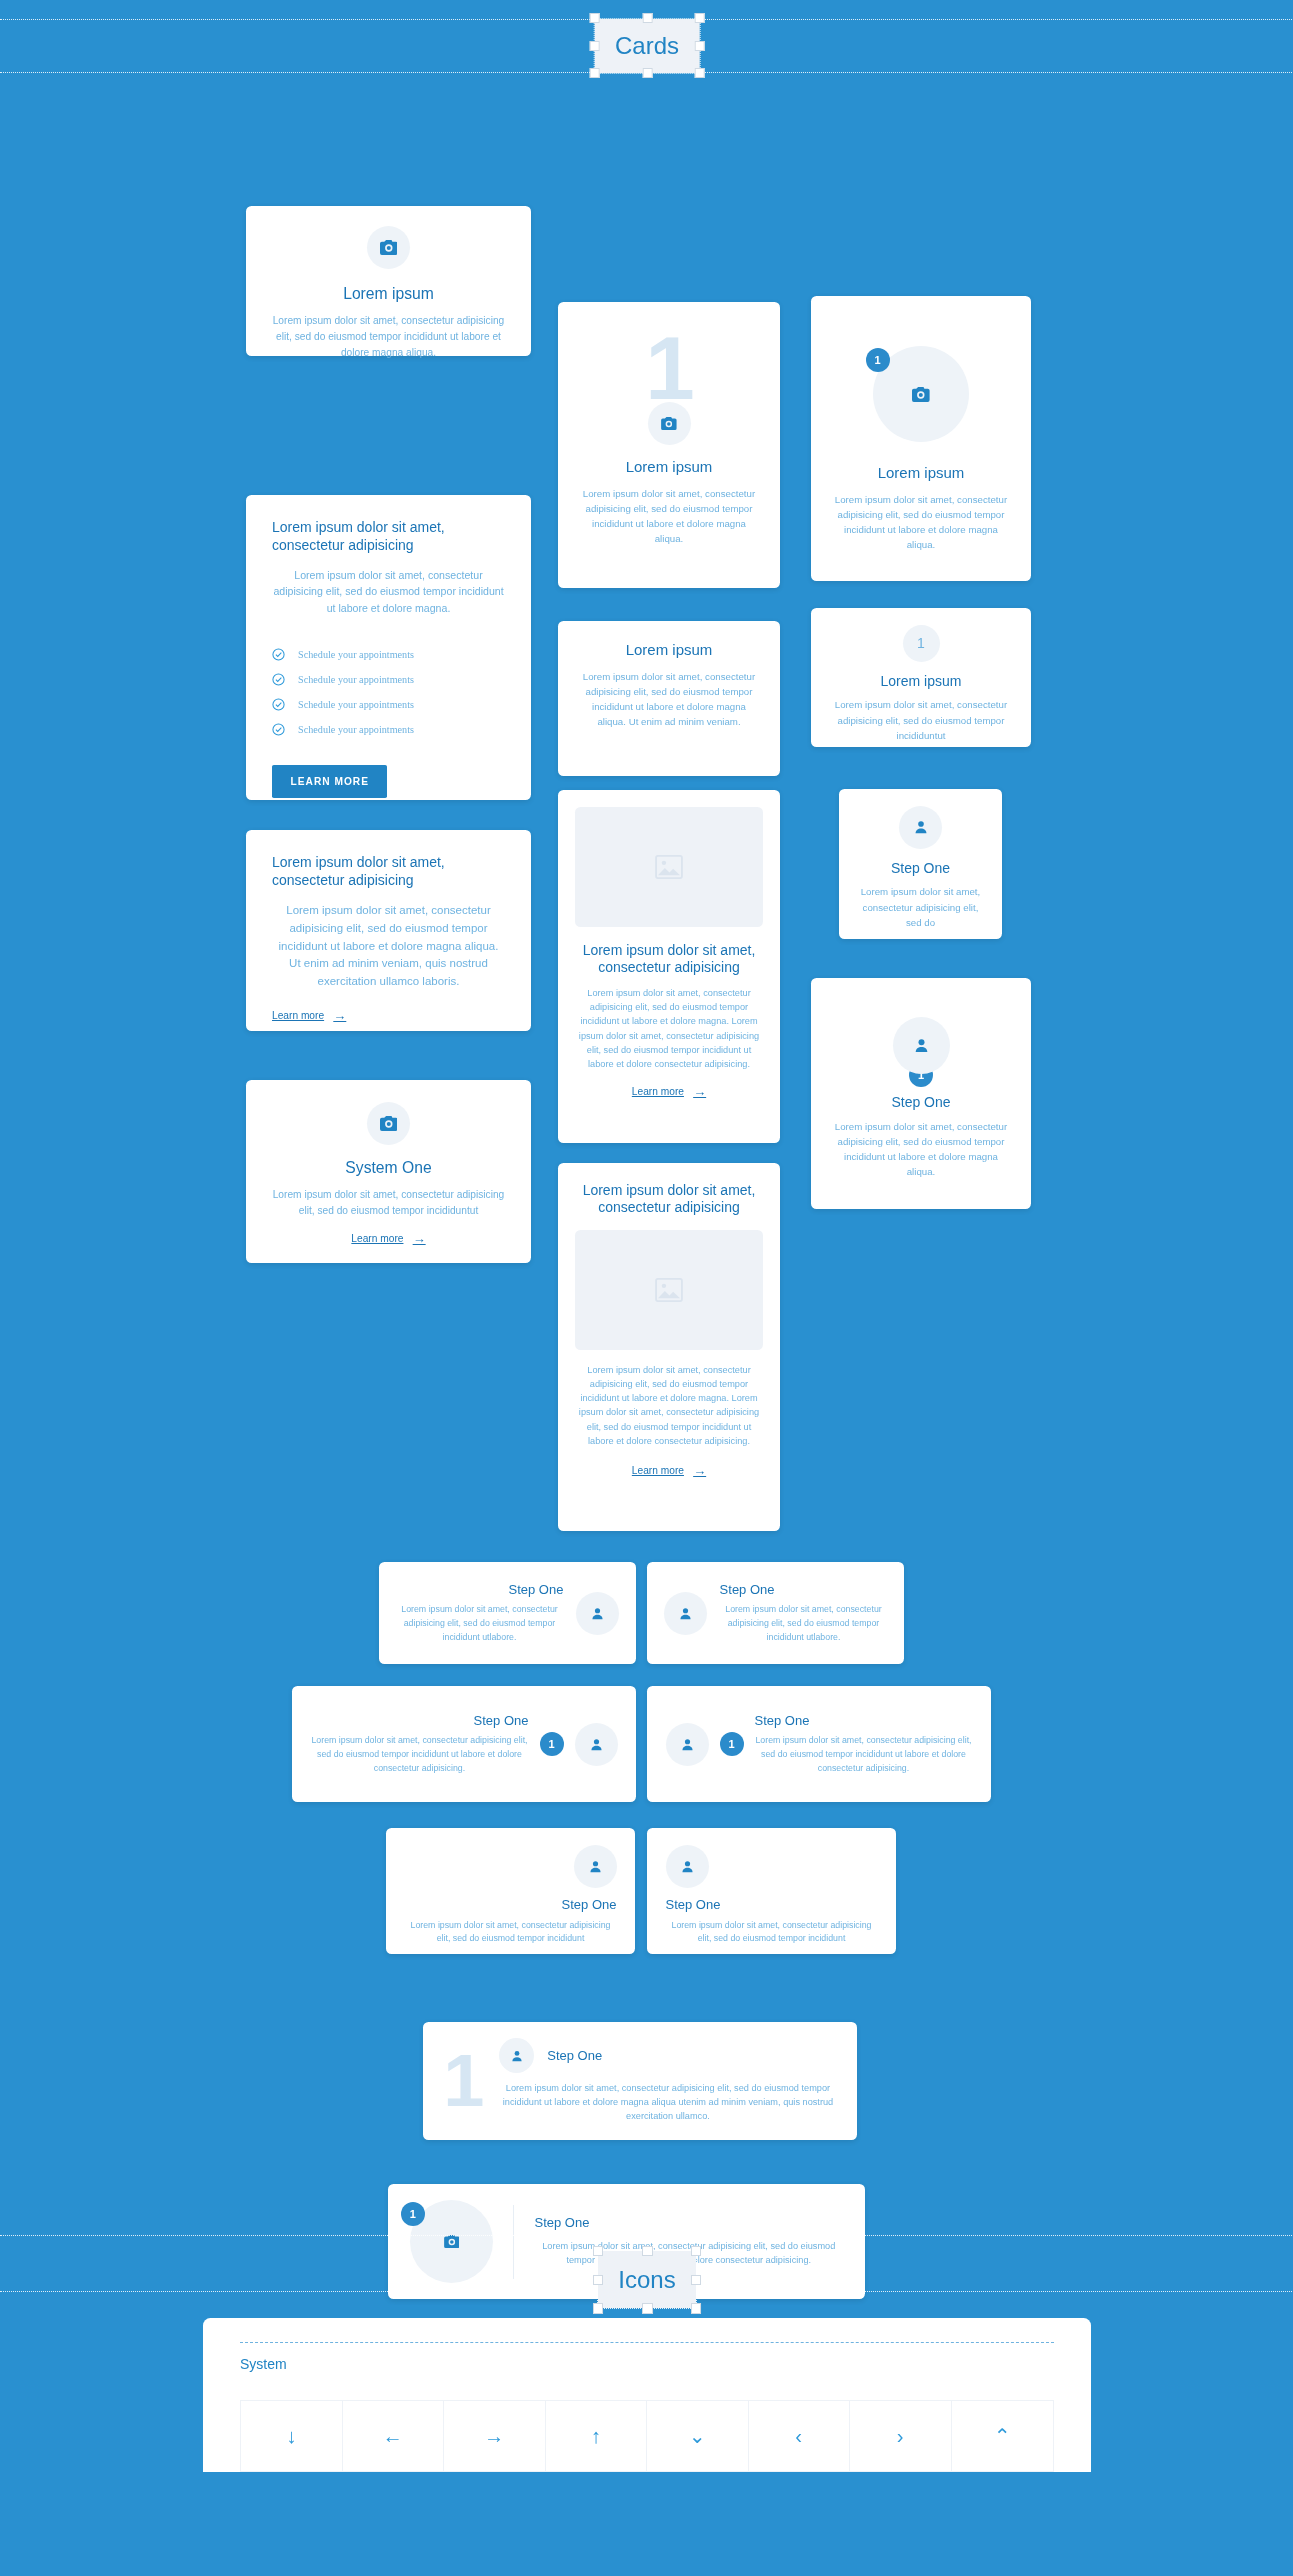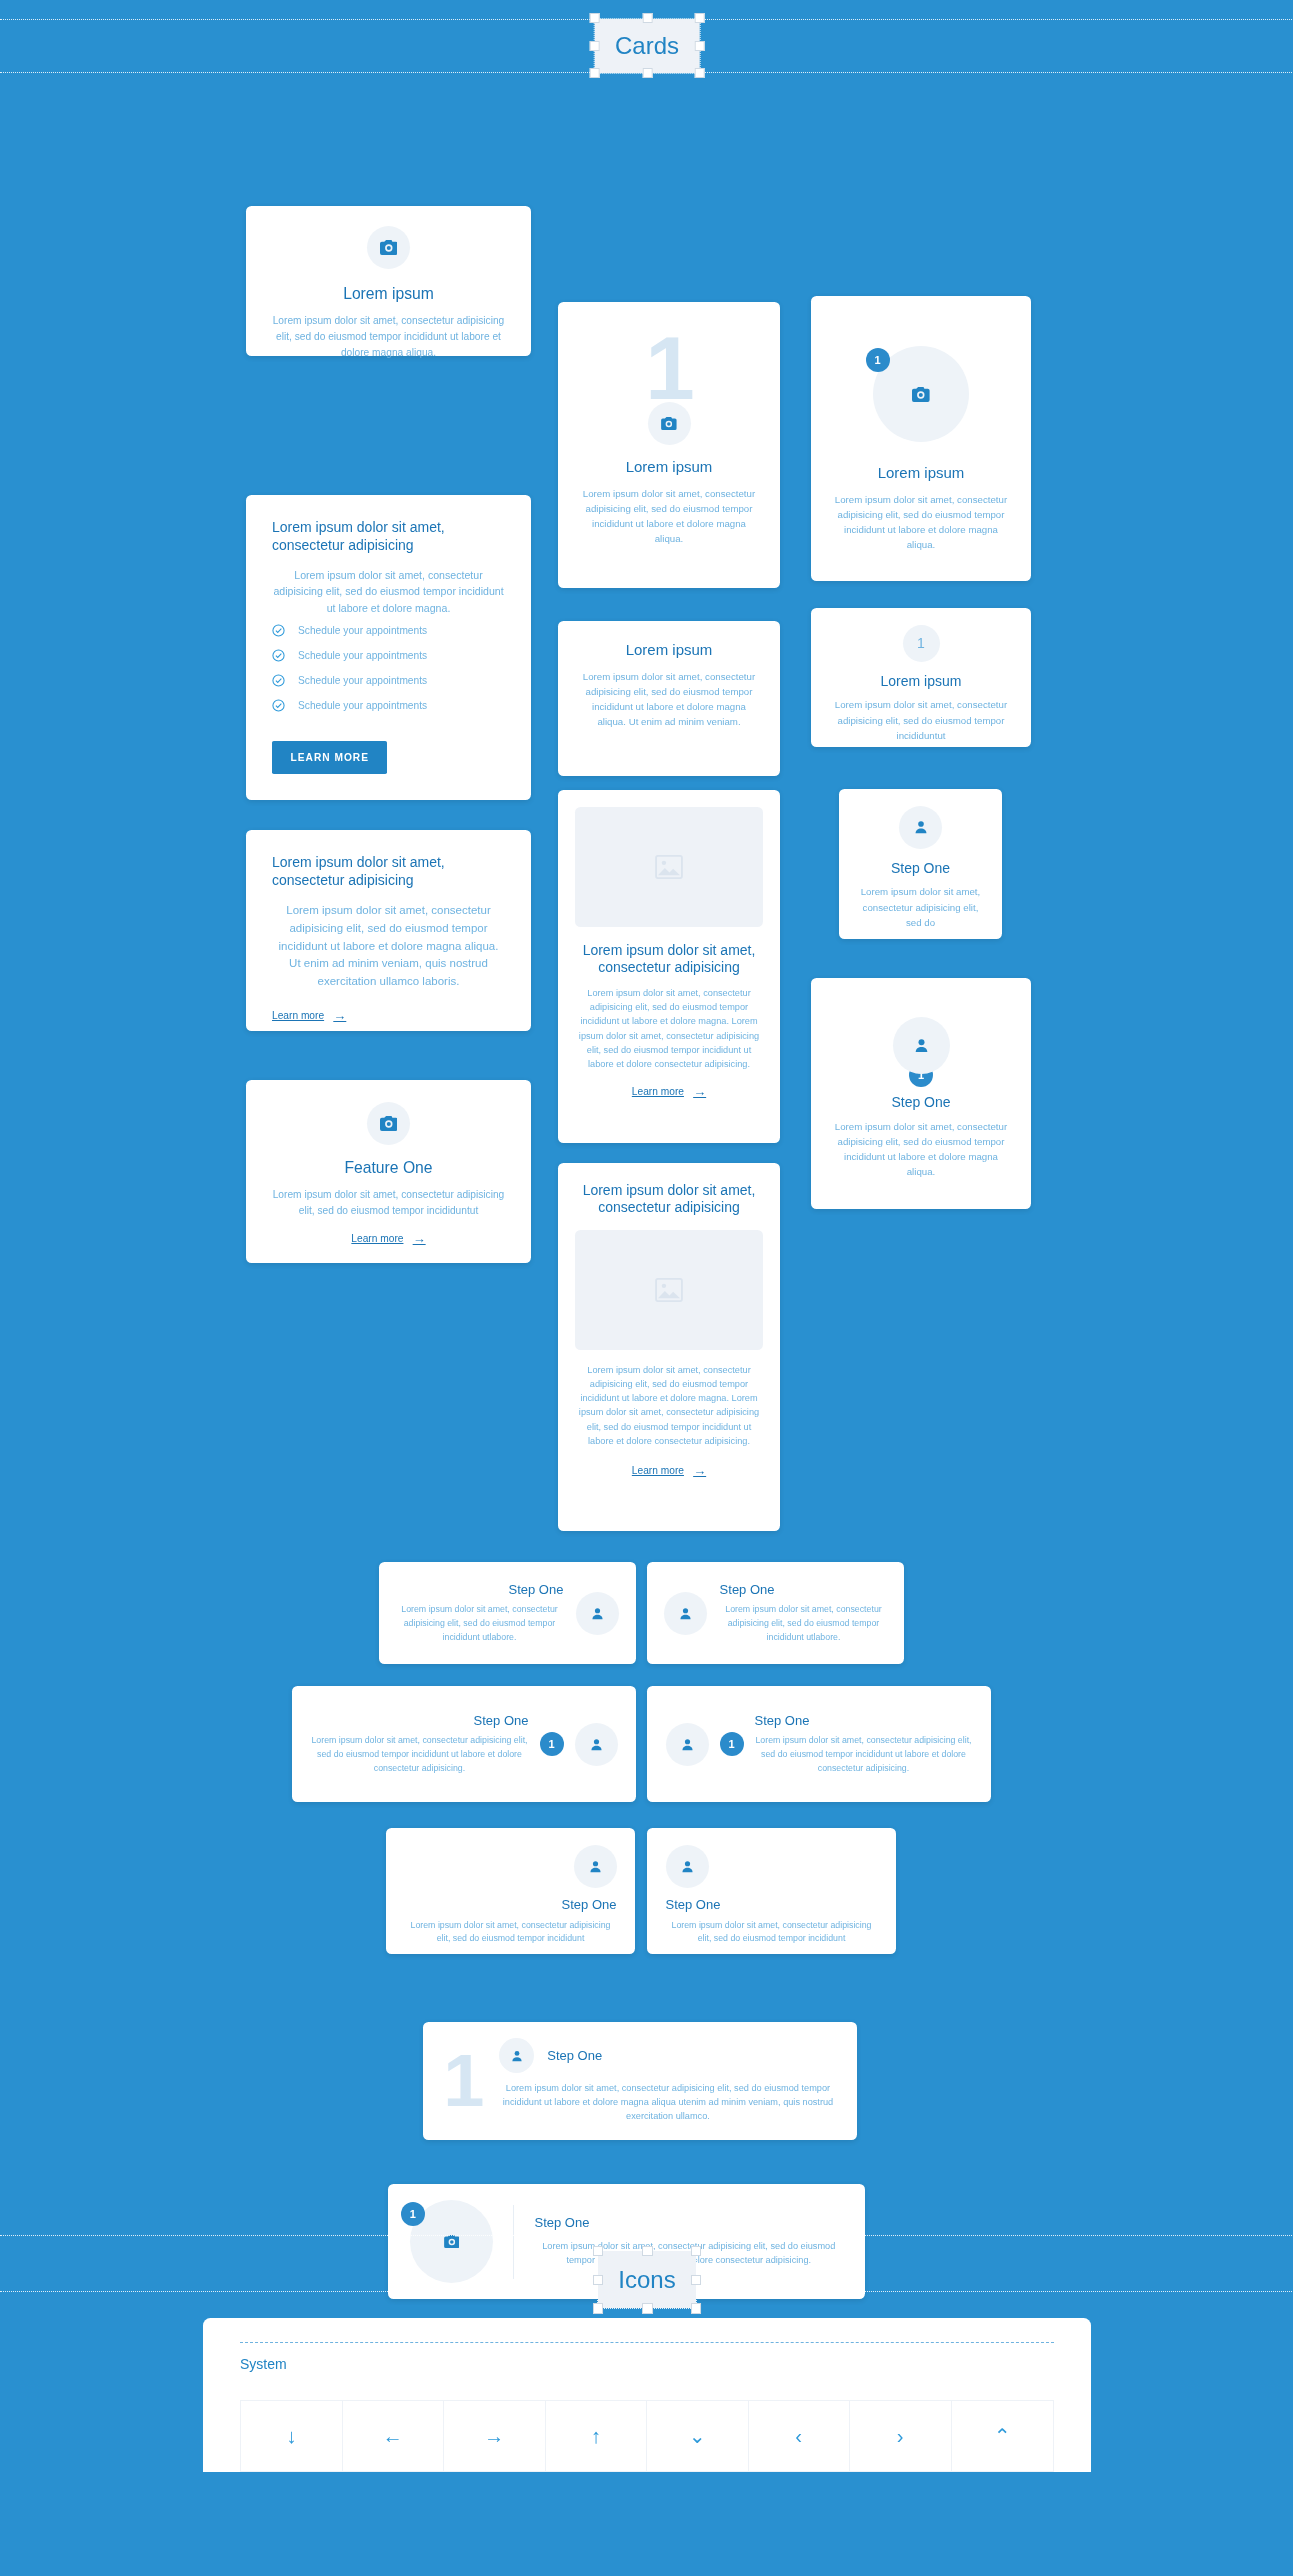--- a/index.html
+++ b/index.html
@@ -184,21 +184,21 @@
         </svg>
       </div>
     </div>
     <div class="h-title" style="font-size:15.7px;margin-top:15px;">Lorem ipsum</div>
     <div class="body-text" style="font-size:10.2px;margin-top:9.2px;">Lorem ipsum dolor sit amet, consectetur adipisicing elit, sed do eiusmod tempor incididunt ut labore et dolore magna aliqua.</div>
   </div>
 
   <div class="card abs" style="left:246px; top:404px; width:285px; height:305px; padding:24px 26px;">
     <div class="h-title" style="font-size:14px;">Lorem ipsum dolor sit amet, consectetur adipisicing</div>
     <div class="body-text" style="font-size:10.6px;margin-top:13px;">Lorem ipsum dolor sit amet, consectetur adipisicing elit, sed do eiusmod tempor incididunt ut labore et dolore magna.</div>
-    <div class="check-list" style="margin-top:8px;">
+    <div class="check-list" style="margin-top:32px;font-family:Liberation Serif, serif;">
       <div class="check-row">
         <svg width="13" height="13" viewBox="0 0 20 20">
             <circle cx="10" cy="10" r="8.6" fill="none" stroke="#2e9ada" stroke-width="1.6"></circle>
             <path d="M6 10.2l2.8 2.8L14.4 7" fill="none" stroke="#2e9ada" stroke-width="1.6"></path>
           </svg>
         <span class="lbl">Schedule your appointments</span>
       </div>
       <div class="check-row">
         <svg width="13" height="13" viewBox="0 0 20 20">
             <circle cx="10" cy="10" r="8.6" fill="none" stroke="#2e9ada" stroke-width="1.6"></circle>
@@ -234,21 +234,21 @@
   </div>
 
   <div class="card abs" style="left:246px; top:989px; width:285px; height:183px; padding:22px 26px; text-align:center;">
     <div style="display:flex;justify-content:center;">
       <div class="icon-circle">
         <svg width="17.6" height="15" viewBox="0 0 19 16">
           <path fill="#2184c4" d="M6.6 0h5.8l1 1.7H17a2 2 0 0 1 2 2V14a2 2 0 0 1-2 2H2a2 2 0 0 1-2-2V3.7a2 2 0 0 1 2-2h2.6L6.6 0zM9.5 4.6a4 4 0 1 0 0 8 4 4 0 0 0 0-8zm0 1.8a2.2 2.2 0 1 1 0 4.4 2.2 2.2 0 0 1 0-4.4z"></path>
         </svg>
       </div>
     </div>
-    <div class="h-title" style="font-size:15.7px;margin-top:13px;">Feature One</div>
+    <div class="h-title" style="font-size:15.7px;margin-top:13px;">System One</div>
     <div class="body-text" style="font-size:10.2px;margin-top:9.2px;">Lorem ipsum dolor sit amet, consectetur adipisicing elit, sed do eiusmod tempor incididuntut</div>
     <a class="learn-link" style="margin-top:13px;">
       <span>Learn more</span>
       <span class="arrow-r">→</span>
     </a>
   </div>
 
   <div class="card abs" style="left:558px; top:211px; width:222px; height:286px; padding:22px 22px; text-align:center;">
     <div class="ghost-num" style="margin-top:3.7px;">1</div>
     <div style="display:flex;justify-content:center;margin-top:-5.5px;">

